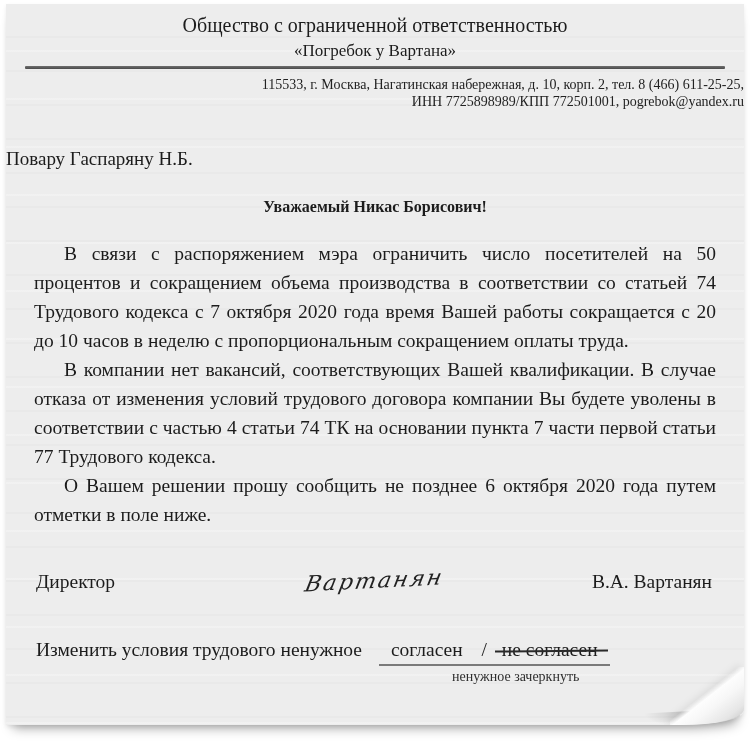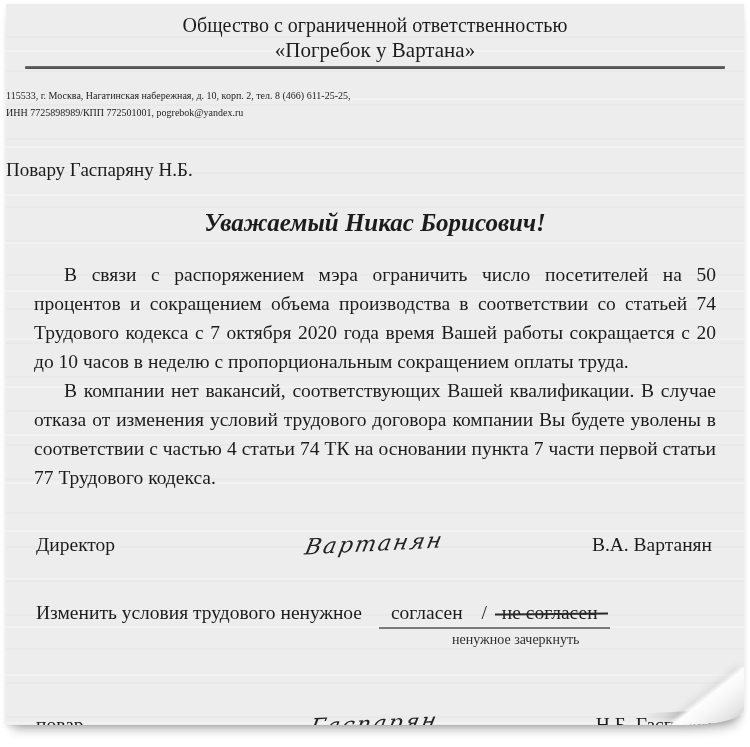--- a/index.html
+++ b/index.html
@@ -56,41 +56,40 @@
     right: 4px;
     bottom: -4px;
     width: 96px;
     height: 18px;
     background: radial-gradient(ellipse at 70% 0%, rgba(0,0,0,0.28), rgba(0,0,0,0) 70%);
     transform: rotate(-3deg);
   }
 
   .header { padding-top: 9px; text-align: center; }
   .org-type { font-size: 20px; line-height: 25px; }
-  .org-name { font-size: 21px; line-height: 25px; }
+  .org-name { font-size: 17px; line-height: 25px; }
   .divider {
     height: 3px;
     background: linear-gradient(to bottom, #6f6f6f, #4a4a4a);
     margin: 3px 19px 0 19px;
     border-radius: 1px;
   }
-  .address { text-align: left; font-size: 10px; line-height: 17px; margin-top: 18px; color: #222; }
+  .address { text-align: right; font-size: 14px; line-height: 17px; margin-top: 7px; color: #222; }
 
   .recipient {
     text-align: left;
     padding-right: 32px;
     margin-top: 38px;
     font-size: 19px;
   }
   .salutation {
     text-align: center;
     font-weight: bold;
-    font-size: 25px;
+    font-size: 16px;
     margin-top: 28px;
-    font-style: italic;
   }
   .body-text {
     margin: 23px 28px 0 28px;
     font-size: 19.5px;
     line-height: 29px;
     text-align: justify;
   }
   .body-text p { margin: 0; text-indent: 30px; }
 
   .sig-row {
@@ -165,20 +164,21 @@
     <div>ИНН 7725898989/КПП 772501001, pogrebok@yandex.ru</div>
   </div>
 
   <div class="recipient">Повару Гаспаряну Н.Б.</div>
 
   <div class="salutation">Уважаемый Никас Борисович!</div>
 
   <div class="body-text">
     <p>В связи с распоряжением мэра ограничить число посетителей на 50 процентов и сокращением объема производства в соответствии со статьей 74 Трудового кодекса с 7 октября 2020 года время Вашей работы сокращается с 20 до 10 часов в неделю с пропорциональным сокращением оплаты труда.</p>
     <p>В компании нет вакансий, соответствующих Вашей квалификации. В случае отказа от изменения условий трудового договора компании Вы будете уволены в соответствии с частью 4 статьи 74 ТК на основании пункта 7 части первой статьи 77 Трудового кодекса.</p>
+    <p>О Вашем решении прошу сообщить не позднее 6 октября 2020 года путем отметки в поле ниже.</p>
   </div>
 
   <div class="sig-row director-row">
     <span class="col-left">Директор</span>
     <span class="col-mid">
       <span class="handwriting">Вартанян</span>
     </span>
     <span class="col-right">В.А. Вартанян</span>
   </div>
 

